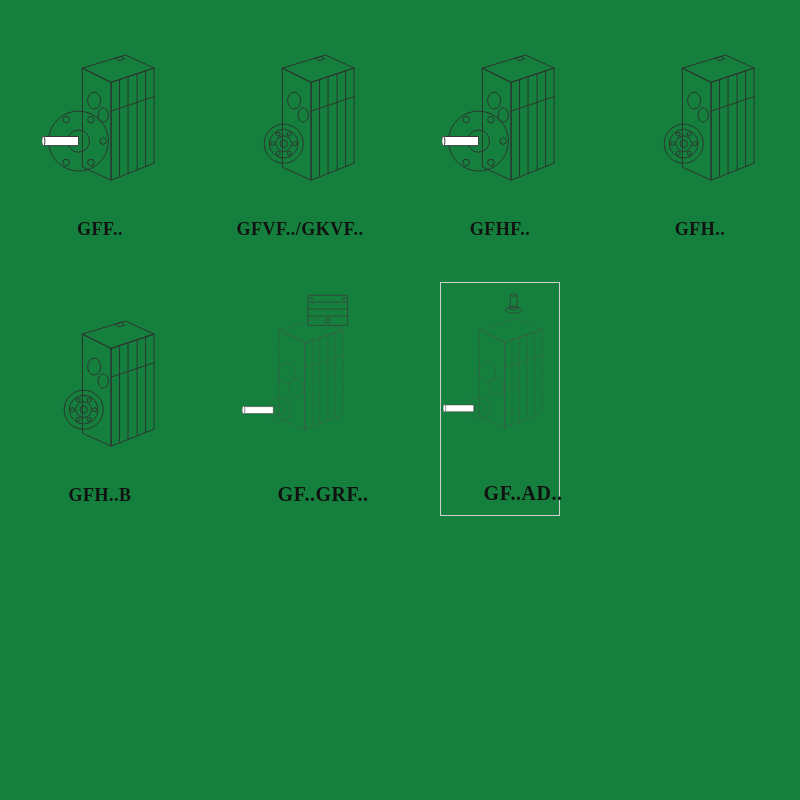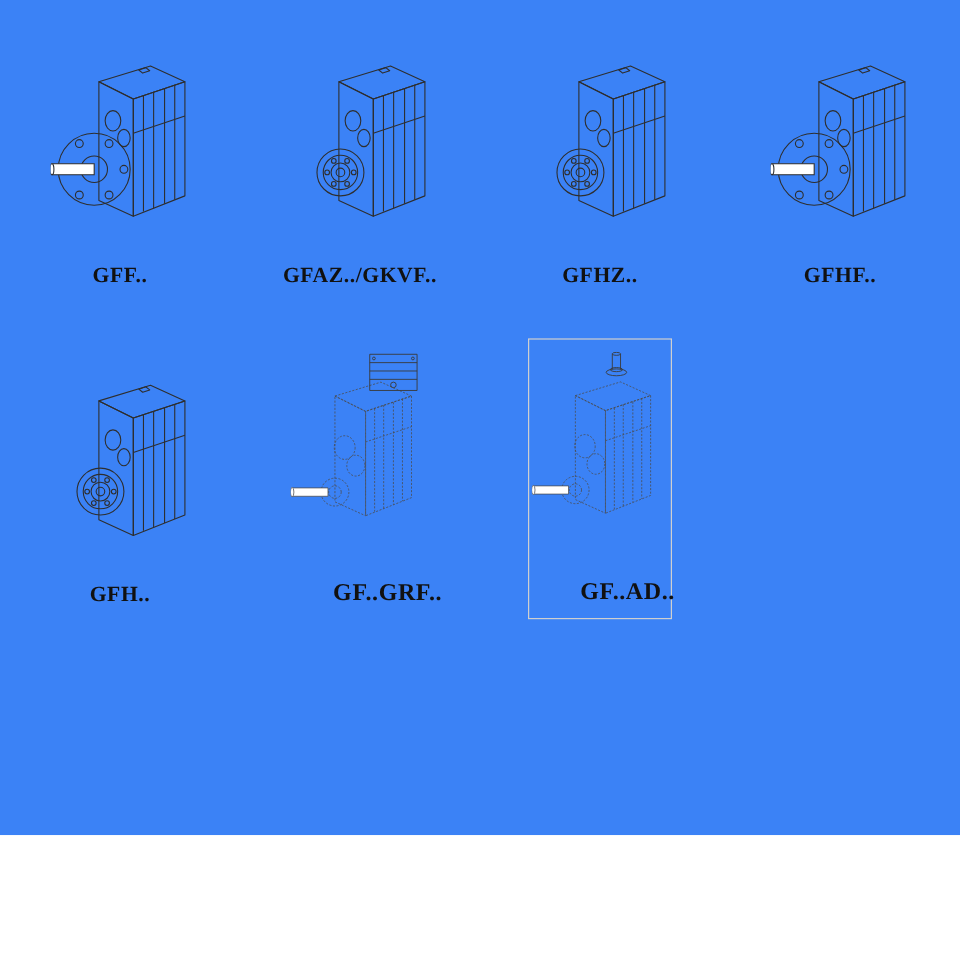--- a/index.html
+++ b/index.html
@@ -1,16 +1,16 @@
 <!DOCTYPE html>
 <html><head>
 <meta charset="utf-8">
 <style>
   html,body{margin:0;padding:0;background:#fff;}
-  #page{width:800px;height:696px;background:#3b82f6;overflow:hidden;
+  #page{width:800px;height:800px;background:#15803d;overflow:hidden;
         display:grid;grid-template-columns:repeat(4,200px);
         grid-template-rows:266px 266px 268px;
         font-family:"Liberation Serif", serif;}
   .cell{display:flex;flex-direction:column;align-items:center;
         justify-content:flex-end;padding:4px 2px 10px 2px;box-sizing:border-box;}
   .cell.boxed{border:1px solid #cfcfcf;}
   .art{flex:1;display:flex;align-items:flex-end;justify-content:center;width:100%;}
   .art svg{width:168px;height:200px;}
   .art.art-lg svg{width:190px;height:226px;}
   .lbl{font-weight:700;font-size:18px;color:#111;letter-spacing:.5px;
@@ -164,50 +164,50 @@
     </div>
     <figcaption class="lbl">GFF..</figcaption>
   </figure>
 
   <figure class="cell">
     <div class="art">
       <svg viewBox="0 0 178 212">
           <use href="#gb-bore"></use>
         </svg>
     </div>
-    <figcaption class="lbl">GFAZ../GKVF..</figcaption>
+    <figcaption class="lbl">GFVF../GKVF..</figcaption>
+  </figure>
+
+
+  <figure class="cell">
+    <div class="art">
+      <svg viewBox="0 0 178 212">
+          <use href="#gb-flange"></use>
+        </svg>
+    </div>
+    <figcaption class="lbl">GFHF..</figcaption>
   </figure>
 
   <figure class="cell">
     <div class="art">
       <svg viewBox="0 0 178 212">
           <use href="#gb-bore"></use>
         </svg>
     </div>
-    <figcaption class="lbl">GFHZ..</figcaption>
-  </figure>
-
-  <figure class="cell">
-    <div class="art">
-      <svg viewBox="0 0 178 212">
-          <use href="#gb-flange"></use>
-        </svg>
-    </div>
-    <figcaption class="lbl">GFHF..</figcaption>
+    <figcaption class="lbl">GFH..</figcaption>
   </figure>
 
   <figure class="cell">
     <div class="art">
       <svg viewBox="0 0 178 212">
           <use href="#gb-bore"></use>
         </svg>
     </div>
-    <figcaption class="lbl">GFH..</figcaption>
-  </figure>
-
+    <figcaption class="lbl">GFH..B</figcaption>
+  </figure>
 
 
 
 
 
   <figure class="cell">
     <div class="art art-lg">
       <svg viewBox="0 0 200 252">
           <use href="#gb-grf"></use>
         </svg>

